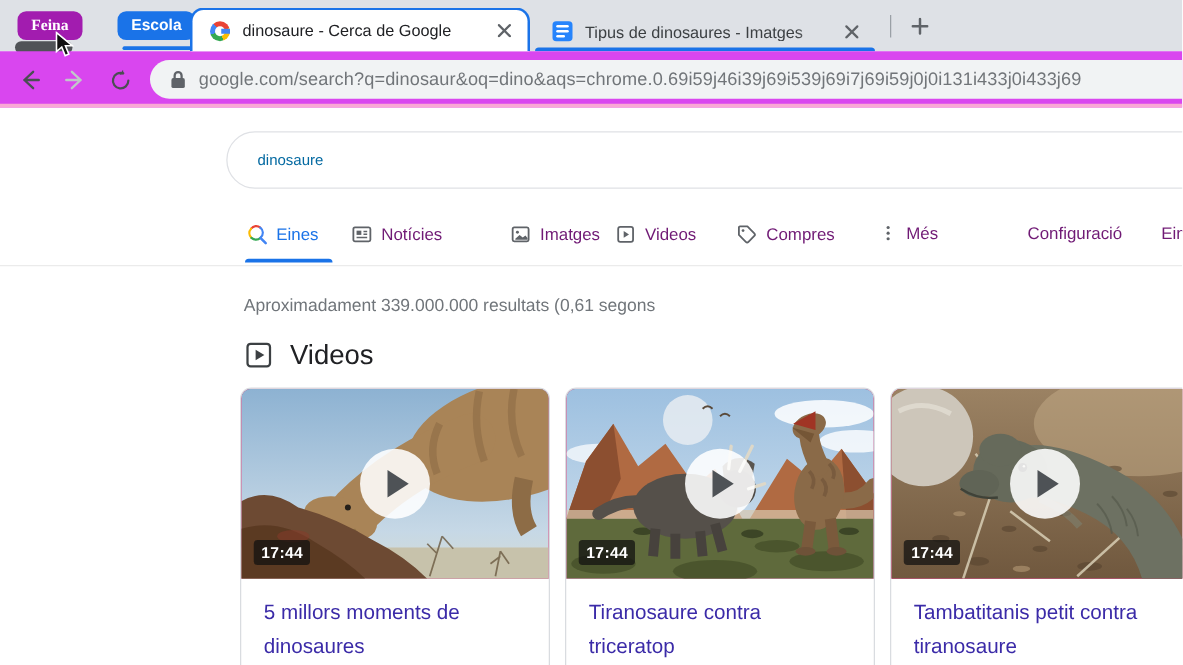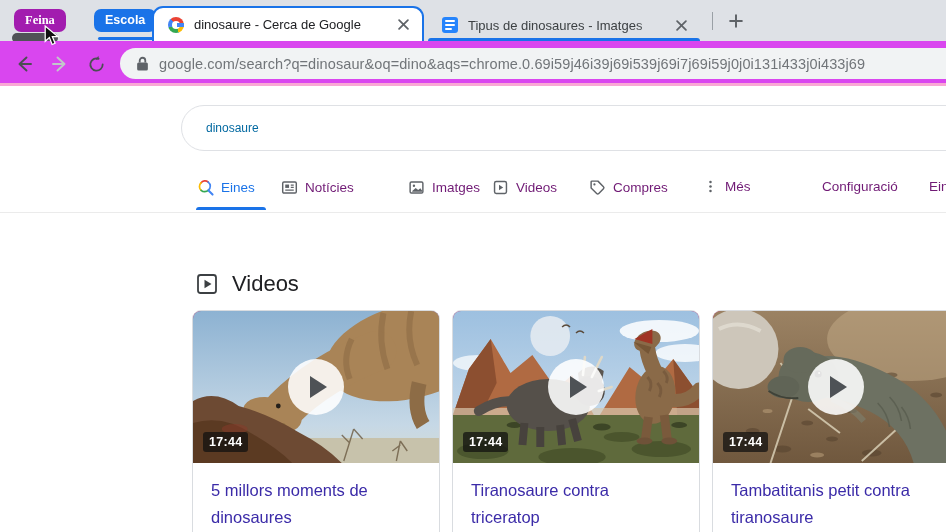--- a/index.html
+++ b/index.html
@@ -213,20 +213,21 @@
   </div>
   <div class="rnav-item" style="left:822px">
     <span>Configuració</span>
   </div>
   <div class="rnav-item" style="left:929px">
     <span>Eines</span>
   </div>
   <div class="tots-underline"></div>
   <div class="nav-divider"></div>
 
+  <div class="stats">Aproximadament 339.000.000 resultats (0,61 segons</div>
 
   <div class="vheading">
     <svg width="24" height="24" viewBox="0 0 24 24">
       <rect x="3" y="3" width="18" height="18" rx="2.5" stroke="#3c4043" stroke-width="1.8" fill="none"></rect>
       <path d="M9.5 7.8 L16.5 12 L9.5 16.2 Z" fill="#3c4043"></path>
     </svg>
     <span class="vtitle">Videos</span>
   </div>
 
   <div class="cards">

